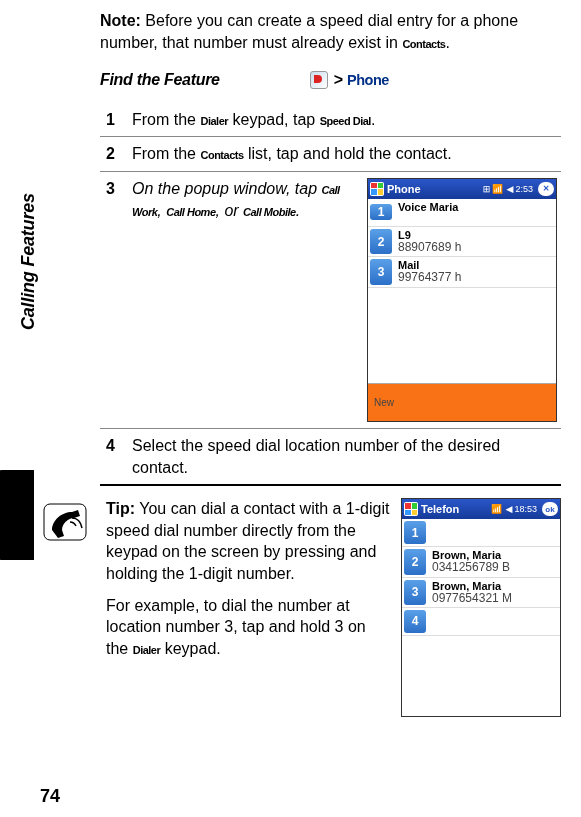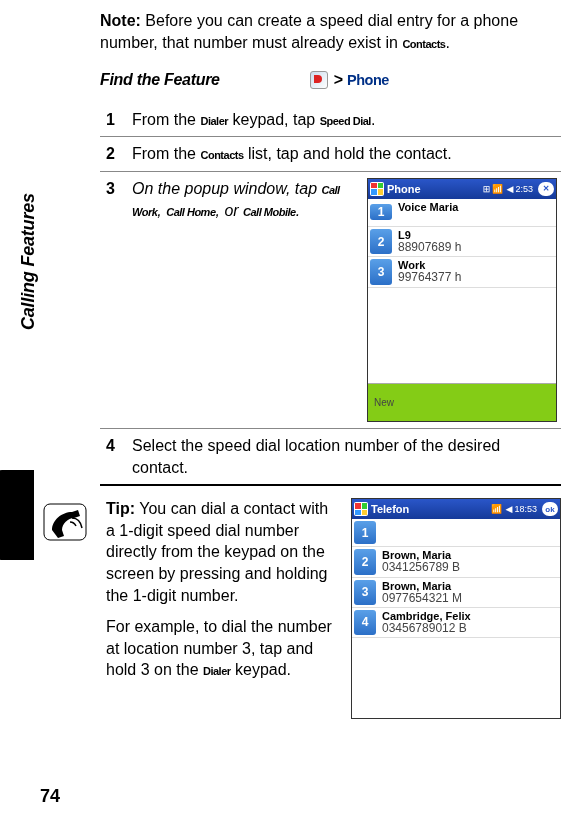--- a/index.html
+++ b/index.html
@@ -146,21 +146,21 @@
       font-size: 12px;
       border-radius: 3px;
       margin: 2px;
     }
     .speed-num.single-line { height: 16px; align-self: center;}
     .speed-content { padding: 2px 4px; line-height: 1.1; }
     .speed-name { font-size: 11px; font-weight: bold; }
     .speed-sub { font-size: 12px; color: #444; }
     .speed-blank { flex:1; background:#fff; min-height:80px; }
     .softbar {
-      background: #84cc16;
+      background: #f97316;
       color: #444;
       font-size: 10px;
       padding: 12px 6px;
       border-top: 1px solid #aaa;
     }
     .tip-section {
       display: flex;
       gap: 10px;
       align-items: flex-start;
     }
@@ -168,21 +168,21 @@
     .tip-icon {
       width: 48px;
       height: 44px;
       margin: 2px 6px 0 -58px;
       flex-shrink: 0;
     }
     .tip-para {
       line-height: 1.35;
       margin-bottom: 10px;
     }
-    .shot-frame2 { width: 210px; flex-shrink: 0; }
+    .shot-frame2 { width: 160px; flex-shrink: 0; }
     .margin-label {
       position: absolute;
       left: 18px;
       top: 330px;
       transform: rotate(-90deg);
       transform-origin: left top;
       font-family: Arial, Helvetica, sans-serif;
       font-weight: bold;
       font-style: italic;
       font-size: 18px;
@@ -270,21 +270,21 @@
                 <div class="speed-row">
                   <div class="speed-num">2</div>
                   <div class="speed-content">
                         <div class="speed-name">L9</div>
                         <div class="speed-sub">88907689 h</div>
                       </div>
                 </div>
                 <div class="speed-row">
                   <div class="speed-num">3</div>
                   <div class="speed-content">
-                        <div class="speed-name">Work</div>
+                        <div class="speed-name">Mail</div>
                         <div class="speed-sub">99764377 h</div>
                       </div>
                 </div>
                 <div class="speed-blank" style="height:95px;"></div>
               </div>
               <div class="softbar">New</div>
             </div>
           </div>
         </div>
       </td>
@@ -337,24 +337,20 @@
           </div>
           <div class="speed-row">
             <div class="speed-num">3</div>
             <div class="speed-content">
                 <div class="speed-name">Brown, Maria</div>
                 <div class="speed-sub">0977654321 M</div>
               </div>
           </div>
           <div class="speed-row">
             <div class="speed-num">4</div>
-            <div class="speed-content">
-                <div class="speed-name">Cambridge, Felix</div>
-                <div class="speed-sub">03456789012 B</div>
-              </div>
           </div>
           <div class="speed-blank" style="height:55px;"></div>
         </div>
       </div>
     </div>
   </div>
 
 </div>
 
 <div class="page-num">74</div>

